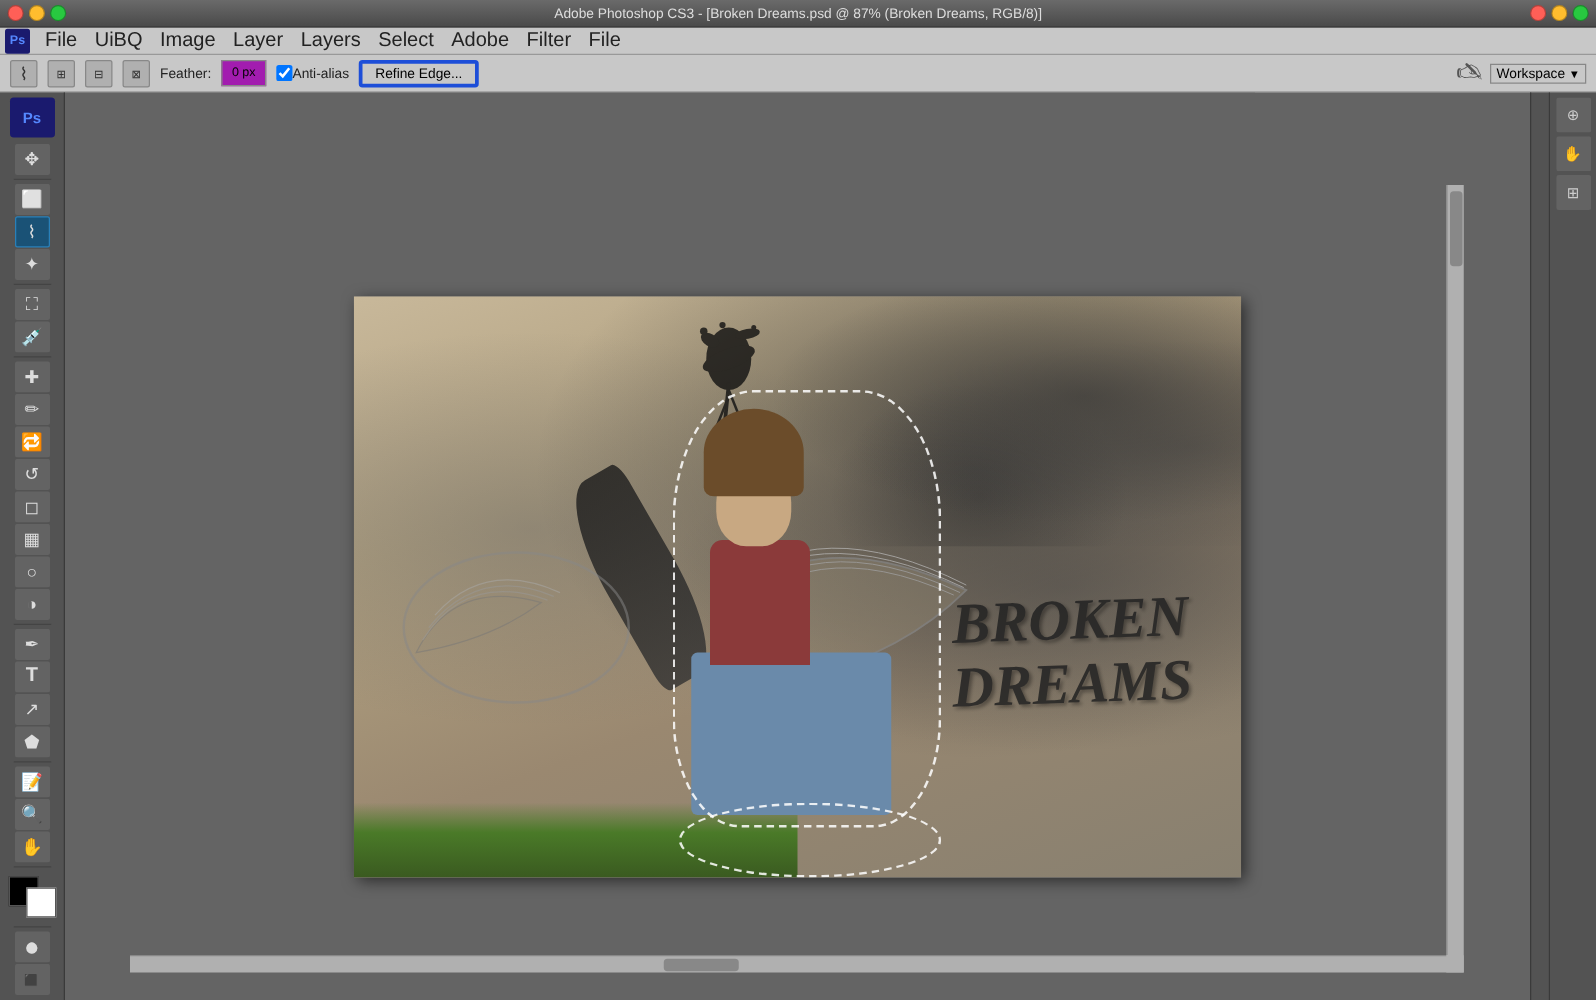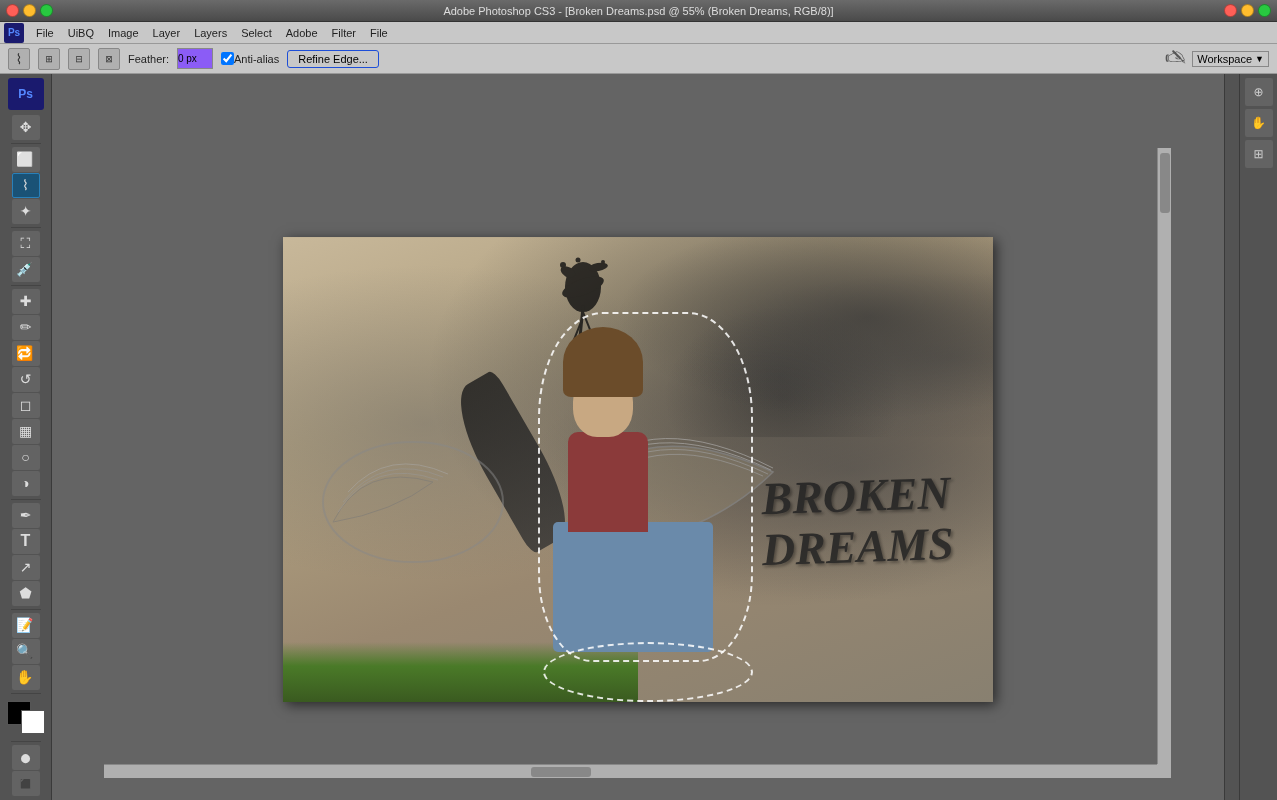--- a/index.html
+++ b/index.html
@@ -73,21 +73,21 @@
       justify-content: center;
       margin-right: 4px;
       font-size: 10px;
       font-weight: bold;
       color: #5588ff;
     }
     .menu-item {
       padding: 2px 6px;
       color: #222;
       cursor: pointer;
-      font-size: 11px;
+      font-size: 16px;
       border-radius: 2px;
     }
 
     
     #options-bar {
       width: 100%;
       height: 30px;
       background: #c8c8c8;
       display: flex;
       align-items: center;
@@ -109,35 +109,35 @@
       color: #333;
     }
     .options-label {
       font-size: 11px;
       color: #222;
     }
     .options-input {
       width: 36px;
       height: 21px;
       border: 1px solid #888;
-      background: #8b5cf6;
+      background: #a21caf;
       font-size: 10px;
-      text-align: left;
+      text-align: center;
       color: #000;
     }
     .options-checkbox-wrap {
       display: flex;
       align-items: center;
       gap: 0;
       color: #222;
       font-size: 11px;
     }
     #refine-edge-btn {
       background: #c8c8c8;
-      border: 1px solid #1d4ed8;
+      border: 3px solid #1d4ed8;
       border-radius: 3px;
       padding: 2px 10px;
       font-size: 11px;
       color: #000;
       cursor: pointer;
     }
     #workspace-dropdown {
       background: #c8c8c8;
       border: 1px solid #888;
       padding: 1px 4px;
@@ -561,21 +561,21 @@
   </style>
 </head>
 <body>
 
 <div id="title-bar">
   <div id="title-bar-left">
     <div class="tb-btn tb-close"></div>
     <div class="tb-btn tb-min"></div>
     <div class="tb-btn tb-max"></div>
   </div>
-  <span id="title-bar-text">Adobe Photoshop CS3 - [Broken Dreams.psd @ 55% (Broken   Dreams, RGB/8)]</span>
+  <span id="title-bar-text">Adobe Photoshop CS3 - [Broken Dreams.psd @ 87% (Broken   Dreams, RGB/8)]</span>
   <div id="title-bar-controls">
     <div class="tb-btn tb-close"></div>
     <div class="tb-btn tb-min"></div>
     <div class="tb-btn tb-max"></div>
   </div>
 </div>
 
 <div id="menu-bar">
   <div id="ps-logo">Ps</div>
   <div class="menu-item">File</div>

